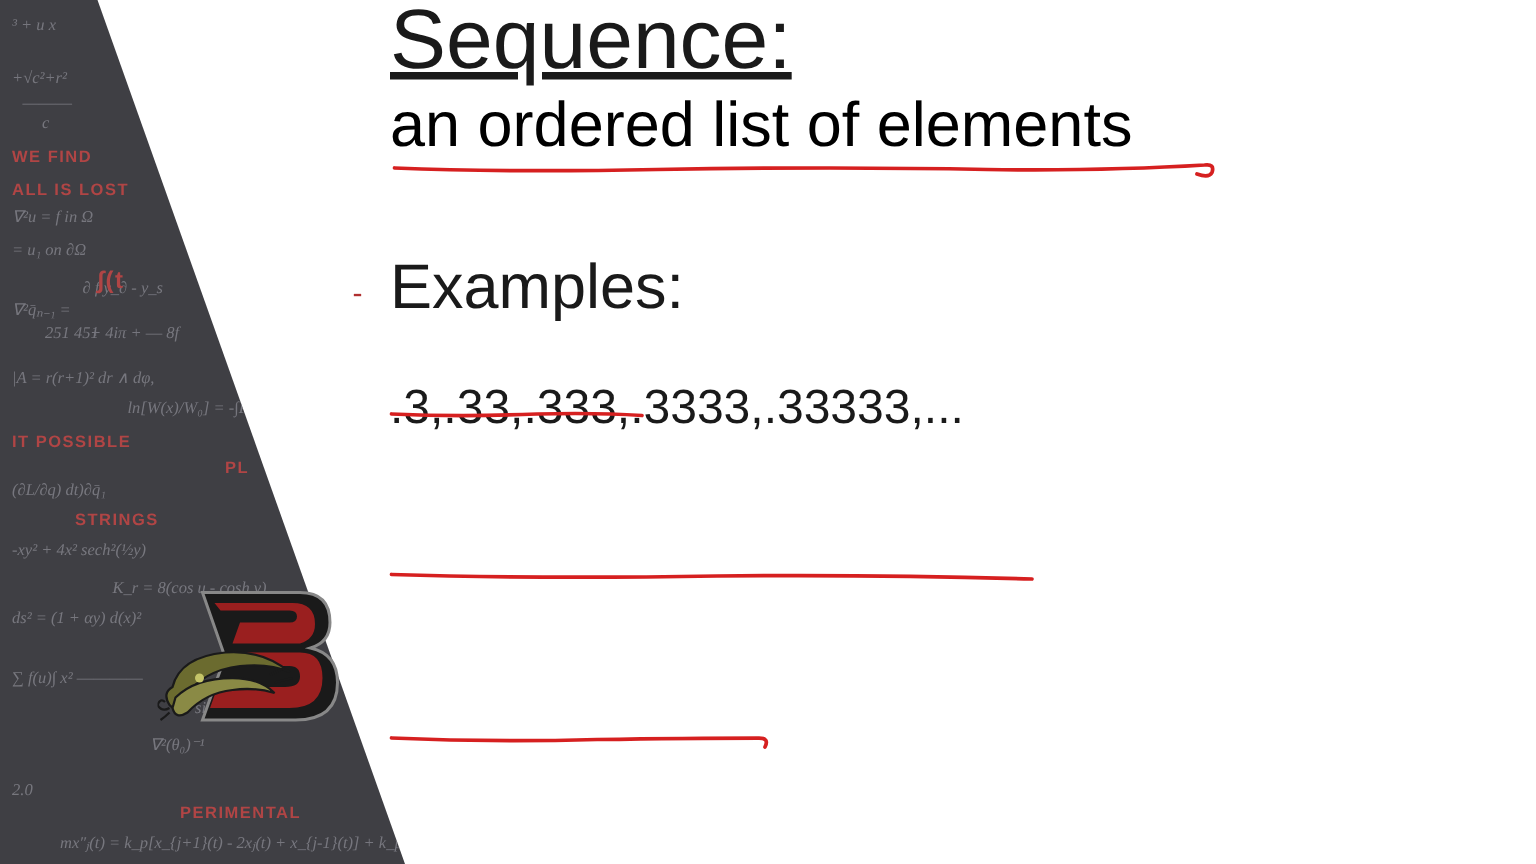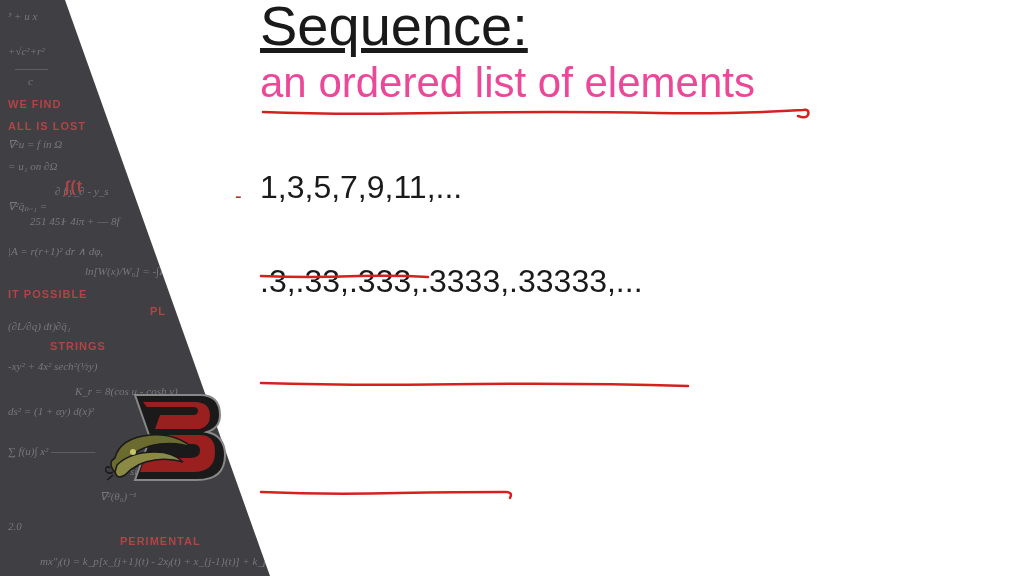--- a/index.html
+++ b/index.html
@@ -30,21 +30,21 @@
       font-size: 56px;
       font-weight: 400;
       text-decoration: underline;
       color: #1a1a1a;
       line-height: 1.1;
       margin-top: -5px;
     }
     .subtitle {
       font-size: 42px;
       font-weight: 400;
-      color: #ec4899;
+      color: #000000;
       margin-top: 2px;
       position: relative;
     }
     .examples-label {
       font-size: 42px;
       font-weight: 400;
       color: #1a1a1a;
       margin-top: 60px;
       position: relative;
     }
@@ -57,21 +57,21 @@
     }
     .example {
       font-size: 32px;
       font-weight: 400;
       color: #1a1a1a;
       margin-top: 2px;
       position: relative;
       line-height: 1.3;
     }
     .example.gap {
-      margin-top: 53px;
+      margin-top: 36px;
     }
     .underline-svg {
       position: absolute;
       z-index: 3;
       pointer-events: none;
     }
     .logo {
       position: absolute;
       left: 105px;
       top: 380px;
@@ -137,22 +137,22 @@
     <circle cx="28" cy="72" r="3" fill="#c5c568"></circle>
     <path d="M 5 88 Q 2 85 0 90 Q 3 95 8 92 M 8 95 Q 5 98 2 100 M 75 70 L 85 65 M 78 75 L 90 72" stroke="#1a1a1a" stroke-width="1.5" fill="none"></path>
   </g>
 </svg>
 
 <div class="content">
   <div class="title">Sequence:</div>
   <div class="subtitle">an ordered list of elements</div>
   <div class="examples-label">
     <span class="bullet">-</span>
+    <span>Examples:</span>
   </div>
-  <div class="example">1,3,5,7,9,11,...</div>
   <div class="example gap">.3,.33,.333,.3333,.33333,...</div>
 </div>
 
 <svg class="underline-svg" style="left:258px; top:104px; width:560px; height:20px;" viewBox="0 0 560 20">
   <path d="M 5 8 Q 80 11 180 9 Q 300 7 400 9 Q 480 10 545 6 Q 552 5 550 11 Q 548 15 540 12" stroke="#d62020" stroke-width="2.5" fill="none" stroke-linecap="round"></path>
 </svg>
 
 <svg class="underline-svg" style="left:258px; top:270px; width:180px; height:15px;" viewBox="0 0 180 15">
   <path d="M 3 6 Q 50 8 100 6 Q 140 5 170 7" stroke="#d62020" stroke-width="2.5" fill="none" stroke-linecap="round"></path>
 </svg>

